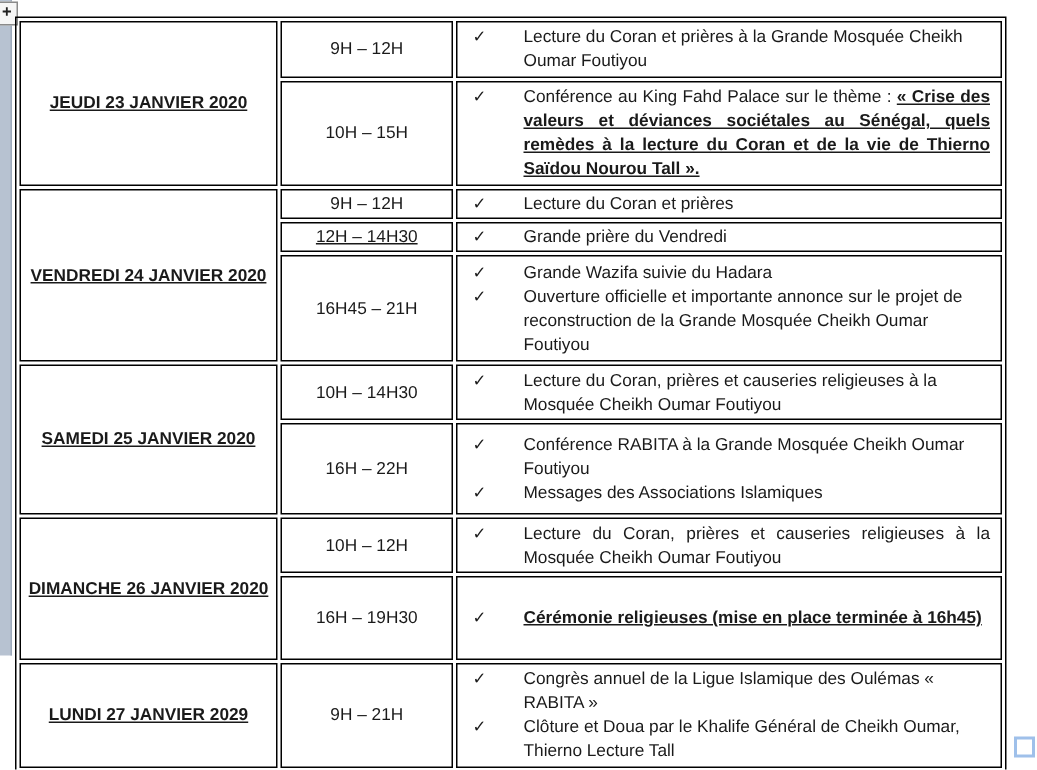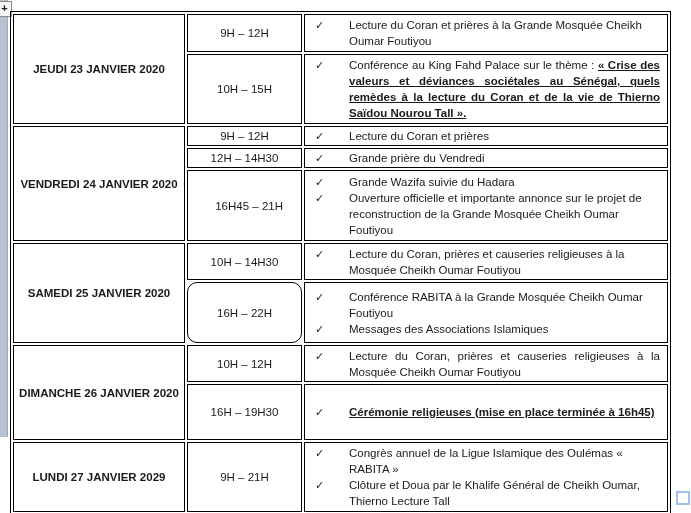--- a/index.html
+++ b/index.html
@@ -25,24 +25,24 @@
   table.sched{
     position:absolute;left:10px;top:11px;width:661px;
     border-collapse:separate;border-spacing:2px;
     border:1px solid #000;table-layout:fixed;
   }
   td{
     border:1px solid #000;background:#fff;
     font-size:11.5px;line-height:16px;vertical-align:middle;
   }
   td.td-date{
-    width:172px;text-align:center;font-weight:bold;padding:1px 4px;
+    width:172px;text-align:center;font-weight:bold;padding:1px 4px;text-decoration:underline;
   }
   td.td-time{
-    width:115px;text-align:center;padding:1px 18px;white-space:nowrap;
+    width:115px;text-align:center;padding:1px 4px;white-space:nowrap;
   }
   td.td-act{padding:1px 7px 1px 2px;}
   .item{display:flex;align-items:flex-start;}
   .check{
     flex:0 0 26px;padding-left:8px;box-sizing:border-box;
     font-size:11px;line-height:16px;
   }
   .txt{flex:1 1 auto;margin-left:16px;}
   .txt.justify{text-align:justify;}
   .txt b{font-weight:bold;text-decoration:underline;}
@@ -86,30 +86,30 @@
         <td class="td-date" rowspan="3"><span>VENDREDI 24 JANVIER 2020</span></td>
         <td class="td-time" style="height: 16px;"><span>9H – 12H</span></td>
         <td class="td-act">
           <div class="item">
             <span class="check">✓</span>
             <span class="txt"><span>Lecture du Coran et prières</span></span>
           </div>
         </td>
       </tr>
       <tr>
-        <td class="td-time" style="height: 16px;"><span>12H – 14H30</span></td>
+        <td class="td-time" style="height: 16px; text-decoration: underline;"><span>12H – 14H30</span></td>
         <td class="td-act">
           <div class="item">
             <span class="check">✓</span>
             <span class="txt"><span>Grande prière du Vendredi</span></span>
           </div>
         </td>
       </tr>
       <tr>
-        <td class="td-time" style="height: 67px; text-align: right;"><span>16H45 – 21H</span></td>
+        <td class="td-time" style="height: 67px;"><span>16H45 – 21H</span></td>
         <td class="td-act">
           <div class="item">
             <span class="check">✓</span>
             <span class="txt"><span>Grande Wazifa suivie du Hadara</span></span>
           </div>
           <div class="item">
             <span class="check">✓</span>
             <span class="txt"><span>Ouverture officielle et importante annonce sur le projet de reconstruction de la Grande Mosquée Cheikh Oumar Foutiyou</span></span>
           </div>
         </td>
@@ -118,21 +118,21 @@
         <td class="td-date" rowspan="2"><span>SAMEDI 25 JANVIER 2020</span></td>
         <td class="td-time" style="height: 33px;"><span>10H – 14H30</span></td>
         <td class="td-act">
           <div class="item">
             <span class="check">✓</span>
             <span class="txt"><span>Lecture du Coran, prières et causeries religieuses à la Mosquée Cheikh Oumar Foutiyou</span></span>
           </div>
         </td>
       </tr>
       <tr>
-        <td class="td-time" style="height: 57px; border-radius: 10px;"><span>16H – 22H</span></td>
+        <td class="td-time" style="height: 57px;"><span>16H – 22H</span></td>
         <td class="td-act">
           <div class="item">
             <span class="check">✓</span>
             <span class="txt"><span>Conférence RABITA à la Grande Mosquée Cheikh Oumar Foutiyou</span></span>
           </div>
           <div class="item">
             <span class="check">✓</span>
             <span class="txt"><span>Messages des Associations Islamiques</span></span>
           </div>
         </td>

